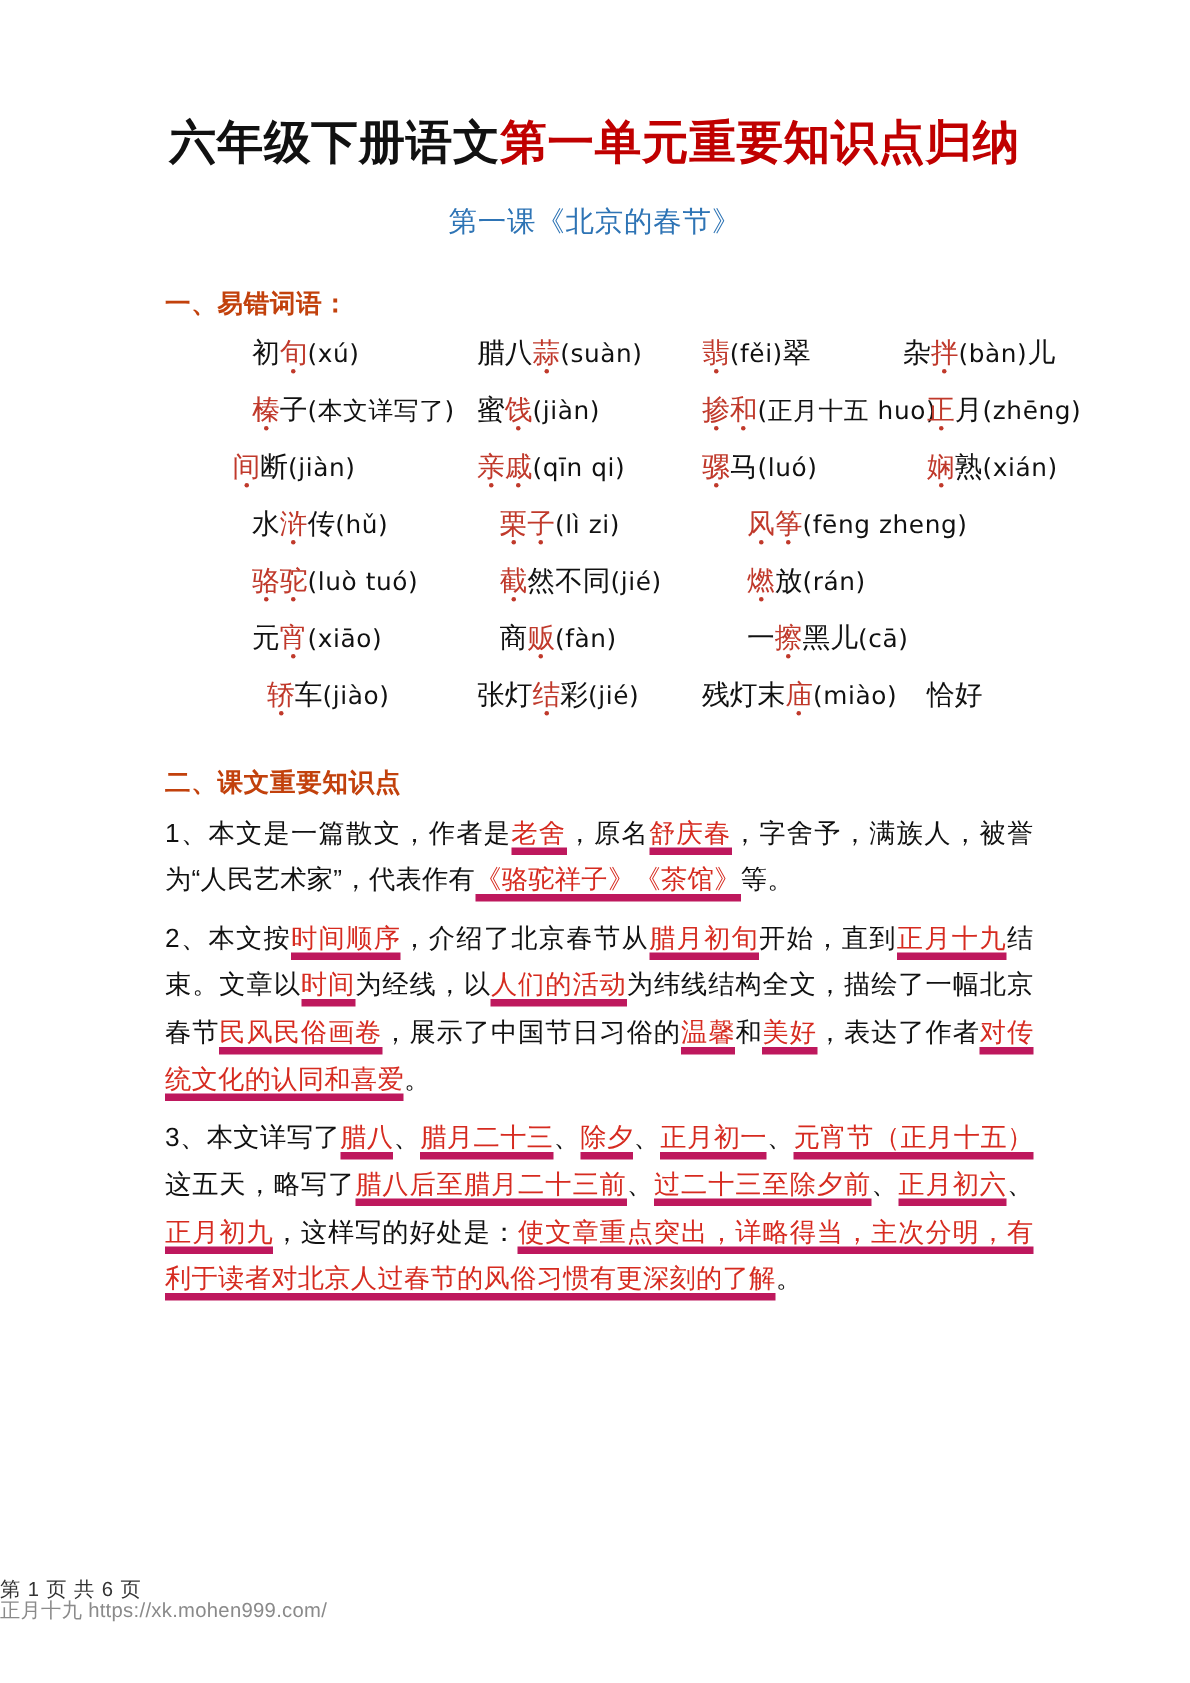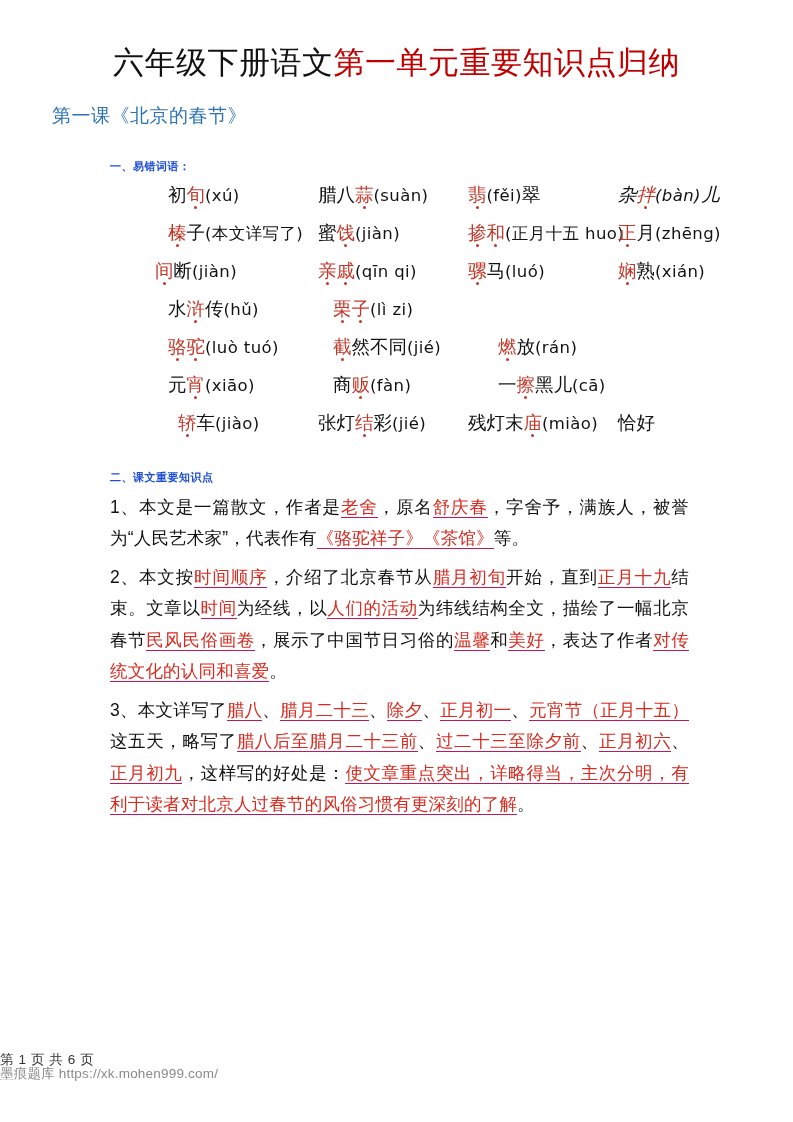--- a/index.html
+++ b/index.html
@@ -21,47 +21,48 @@
     width: 793px;
     height: 1122px;
     box-sizing: border-box;
     padding: 0 52px;
   }
 
   
   .doc-title {
     text-align: center;
     margin: 0;
-    padding-top: 44px;
+    padding-top: 76px;
     font-size: 31px;
-    font-weight: normal;
+    font-weight: bold;
     letter-spacing: 0.5px;
     line-height: 1.25;
     white-space: nowrap;
   }
   .doc-title .t-black { color: #111111; }
   .doc-title .t-red { color: #C00000; }
 
   .doc-subtitle {
+    text-align: center;
     margin: 0;
     padding-top: 20px;
     font-size: 19px;
     color: #2E74B5;
     font-weight: normal;
     letter-spacing: 0.5px;
   }
 
   
   .section-heading {
     margin: 0;
     padding-top: 30px;
     padding-left: 58px;
-    font-size: 11px;
+    font-size: 17px;
     font-weight: bold;
-    color: #1d4ed8;
+    color: #c2410c;
     letter-spacing: 0.5px;
   }
   .section-heading.sh2 {
     padding-top: 22px;
   }
 
   
   .vocab-block {
     padding-top: 8px;
     padding-left: 58px;
@@ -111,21 +112,21 @@
     padding-top: 7px;
     font-size: 17.5px;
     line-height: 31.5px;
     text-align: justify;
     text-justify: inter-ideograph;
     color: #111111;
     letter-spacing: 0.2px;
   }
   .para .r {
     color: #D62B20;
-    border-bottom: 1px solid #be185d;
+    border-bottom: 5px solid #be185d;
   }
 
   
   .footer {
     position: absolute;
     left: 0;
     right: 0;
     bottom: 40px;
     text-align: left;
   }
@@ -154,37 +155,38 @@
 
   <h2 class="doc-subtitle">第一课《北京的春节》</h2>
 
   <h3 class="section-heading">一、易错词语：</h3>
 
   <div class="vocab-block" id="vocab-block">
       <div class="vocab-row" style="position: relative;">
         <span class="vocab-item" style="position: absolute; left: 58px;"><span class="hz">初</span><span class="hz-red dot">旬</span><span class="py">(xú)</span></span>
         <span class="vocab-item" style="position: absolute; left: 208px;"><span class="hz">腊八</span><span class="hz-red dot">蒜</span><span class="py">(suàn)</span></span>
         <span class="vocab-item" style="position: absolute; left: 358px;"><span class="hz-red dot">翡</span><span class="py">(fěi)</span><span class="hz">翠</span></span>
-        <span class="vocab-item" style="position: absolute; left: 508px; font-style: italic;"><span class="hz">杂</span><span class="hz-red dot">拌</span><span class="py">(bàn)</span><span class="hz">儿</span></span>
+        <span class="vocab-item" style="position: absolute; left: 492px;"><span class="hz">杂</span><span class="hz-red dot">拌</span><span class="py">(bàn)</span><span class="hz">儿</span></span>
       </div>
       <div class="vocab-row" style="position: relative;">
         <span class="vocab-item" style="position: absolute; left: 58px;"><span class="hz-red dot">榛</span><span class="hz">子</span><span class="py">(本文详写了)</span></span>
         <span class="vocab-item" style="position: absolute; left: 208px;"><span class="hz">蜜</span><span class="hz-red dot">饯</span><span class="py">(jiàn)</span></span>
         <span class="vocab-item" style="position: absolute; left: 358px;"><span class="hz-red dot">掺</span><span class="hz-red dot">和</span><span class="py">(正月十五 huo)</span></span>
         <span class="vocab-item" style="position: absolute; left: 508px;"><span class="hz-red dot">正</span><span class="hz">月</span><span class="py">(zhēng)</span></span>
       </div>
       <div class="vocab-row" style="position: relative;">
         <span class="vocab-item" style="position: absolute; left: 45px;"><span class="hz-red dot">间</span><span class="hz">断</span><span class="py">(jiàn)</span></span>
         <span class="vocab-item" style="position: absolute; left: 208px;"><span class="hz-red dot">亲</span><span class="hz-red dot">戚</span><span class="py">(qīn qi)</span></span>
         <span class="vocab-item" style="position: absolute; left: 358px;"><span class="hz-red dot">骡</span><span class="hz">马</span><span class="py">(luó)</span></span>
         <span class="vocab-item" style="position: absolute; left: 508px;"><span class="hz-red dot">娴</span><span class="hz">熟</span><span class="py">(xián)</span></span>
       </div>
       <div class="vocab-row" style="position: relative;">
         <span class="vocab-item" style="position: absolute; left: 58px;"><span class="hz">水</span><span class="hz-red dot">浒</span><span class="hz">传</span><span class="py">(hǔ)</span></span>
         <span class="vocab-item" style="position: absolute; left: 223px;"><span class="hz-red dot">栗</span><span class="hz-red dot">子</span><span class="py">(lì zi)</span></span>
+        <span class="vocab-item" style="position: absolute; left: 388px;"><span class="hz-red dot">风</span><span class="hz-red dot">筝</span><span class="py">(fēng zheng)</span></span>
       </div>
       <div class="vocab-row" style="position: relative;">
         <span class="vocab-item" style="position: absolute; left: 58px;"><span class="hz-red dot">骆</span><span class="hz-red dot">驼</span><span class="py">(luò tuó)</span></span>
         <span class="vocab-item" style="position: absolute; left: 223px;"><span class="hz-red dot">截</span><span class="hz">然不同</span><span class="py">(jié)</span></span>
         <span class="vocab-item" style="position: absolute; left: 388px;"><span class="hz-red dot">燃</span><span class="hz">放</span><span class="py">(rán)</span></span>
       </div>
       <div class="vocab-row" style="position: relative; text-align: right;">
         <span class="vocab-item" style="position: absolute; left: 58px;"><span class="hz">元</span><span class="hz-red dot">宵</span><span class="py">(xiāo)</span></span>
         <span class="vocab-item" style="position: absolute; left: 223px;"><span class="hz">商</span><span class="hz-red dot">贩</span><span class="py">(fàn)</span></span>
         <span class="vocab-item" style="position: absolute; left: 388px;"><span class="hz">一</span><span class="hz-red dot">擦</span><span class="hz">黑儿</span><span class="py">(cā)</span></span>
@@ -200,16 +202,16 @@
   <h3 class="section-heading sh2">二、课文重要知识点</h3>
 
   <div class="body-block" id="knowledge-block">
       <p class="para"><span>1、</span><span>本文是一篇散文，作者是</span><span class="r">老舍</span><span>，原名</span><span class="r">舒庆春</span><span>，字舍予，满族人，被誉为“人民艺术家”，代表作有</span><span class="r">《骆驼祥子》《茶馆》</span><span>等。</span></p>
       <p class="para"><span>2、</span><span>本文按</span><span class="r">时间顺序</span><span>，介绍了北京春节从</span><span class="r">腊月初旬</span><span>开始，直到</span><span class="r">正月十九</span><span>结束。文章以</span><span class="r">时间</span><span>为经线，以</span><span class="r">人们的活动</span><span>为纬线结构全文，描绘了一幅北京春节</span><span class="r">民风民俗画卷</span><span>，展示了中国节日习俗的</span><span class="r">温馨</span><span>和</span><span class="r">美好</span><span>，表达了作者</span><span class="r">对传统文化的认同和喜爱</span><span>。</span></p>
       <p class="para"><span>3、</span><span>本文详写了</span><span class="r">腊八</span><span>、</span><span class="r">腊月二十三</span><span>、</span><span class="r">除夕</span><span>、</span><span class="r">正月初一</span><span>、</span><span class="r">元宵节（正月十五）</span><span>这五天，略写了</span><span class="r">腊八后至腊月二十三前</span><span>、</span><span class="r">过二十三至除夕前</span><span>、</span><span class="r">正月初六</span><span>、</span><span class="r">正月初九</span><span>，这样写的好处是：</span><span class="r">使文章重点突出，详略得当，主次分明，有利于读者对北京人过春节的风俗习惯有更深刻的了解</span><span>。</span></p>
     </div>
 
   <div class="footer">
     <div class="page-num">第 1 页 共 6 页</div>
-    <div class="watermark">墨痕题库 https://xk.mohen999.com/</div>
+    <div class="watermark">正月十九 https://xk.mohen999.com/</div>
   </div>
 
 </div>
 
 </body></html>

